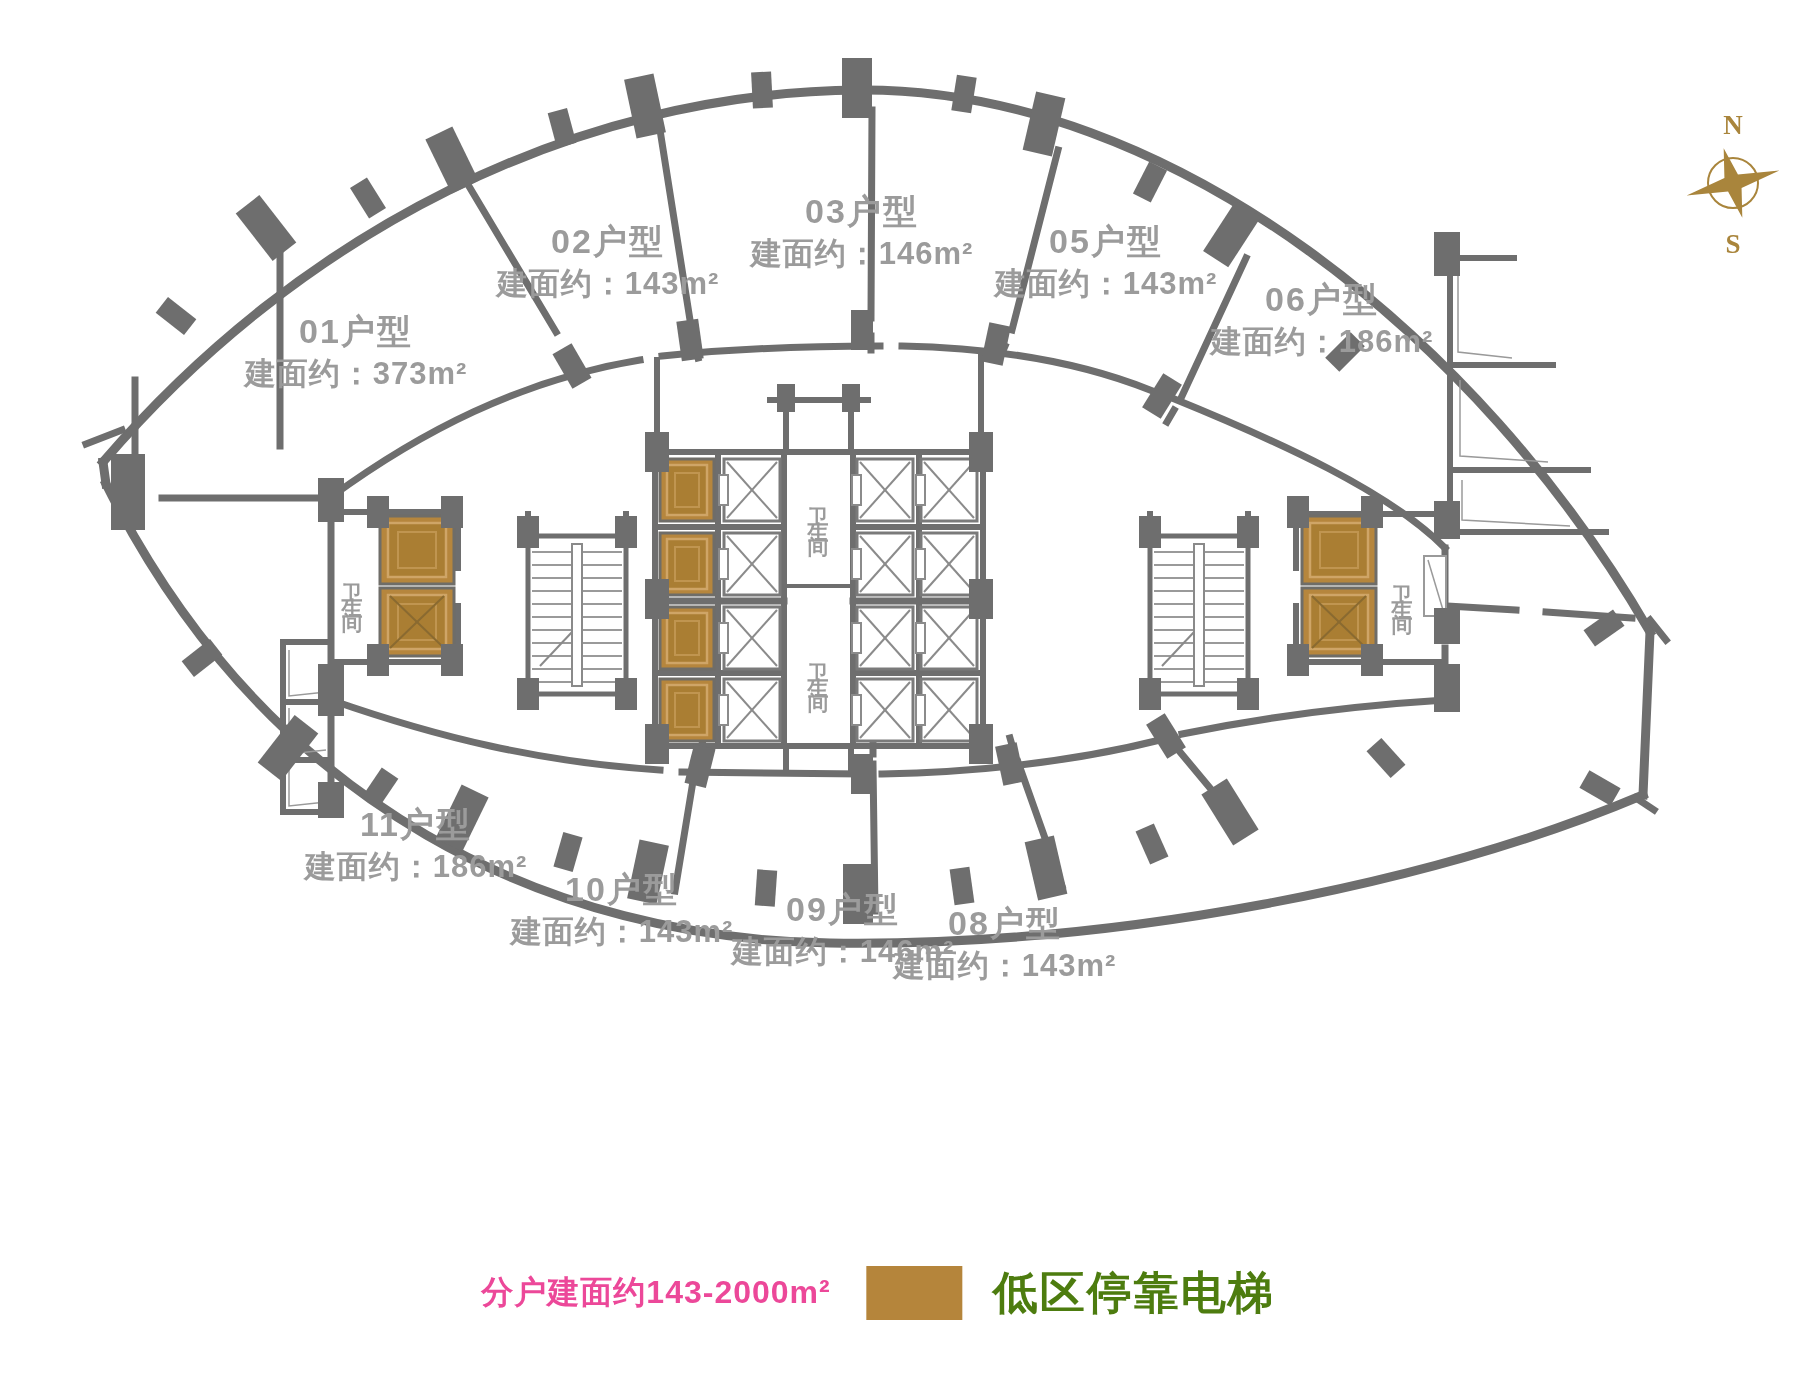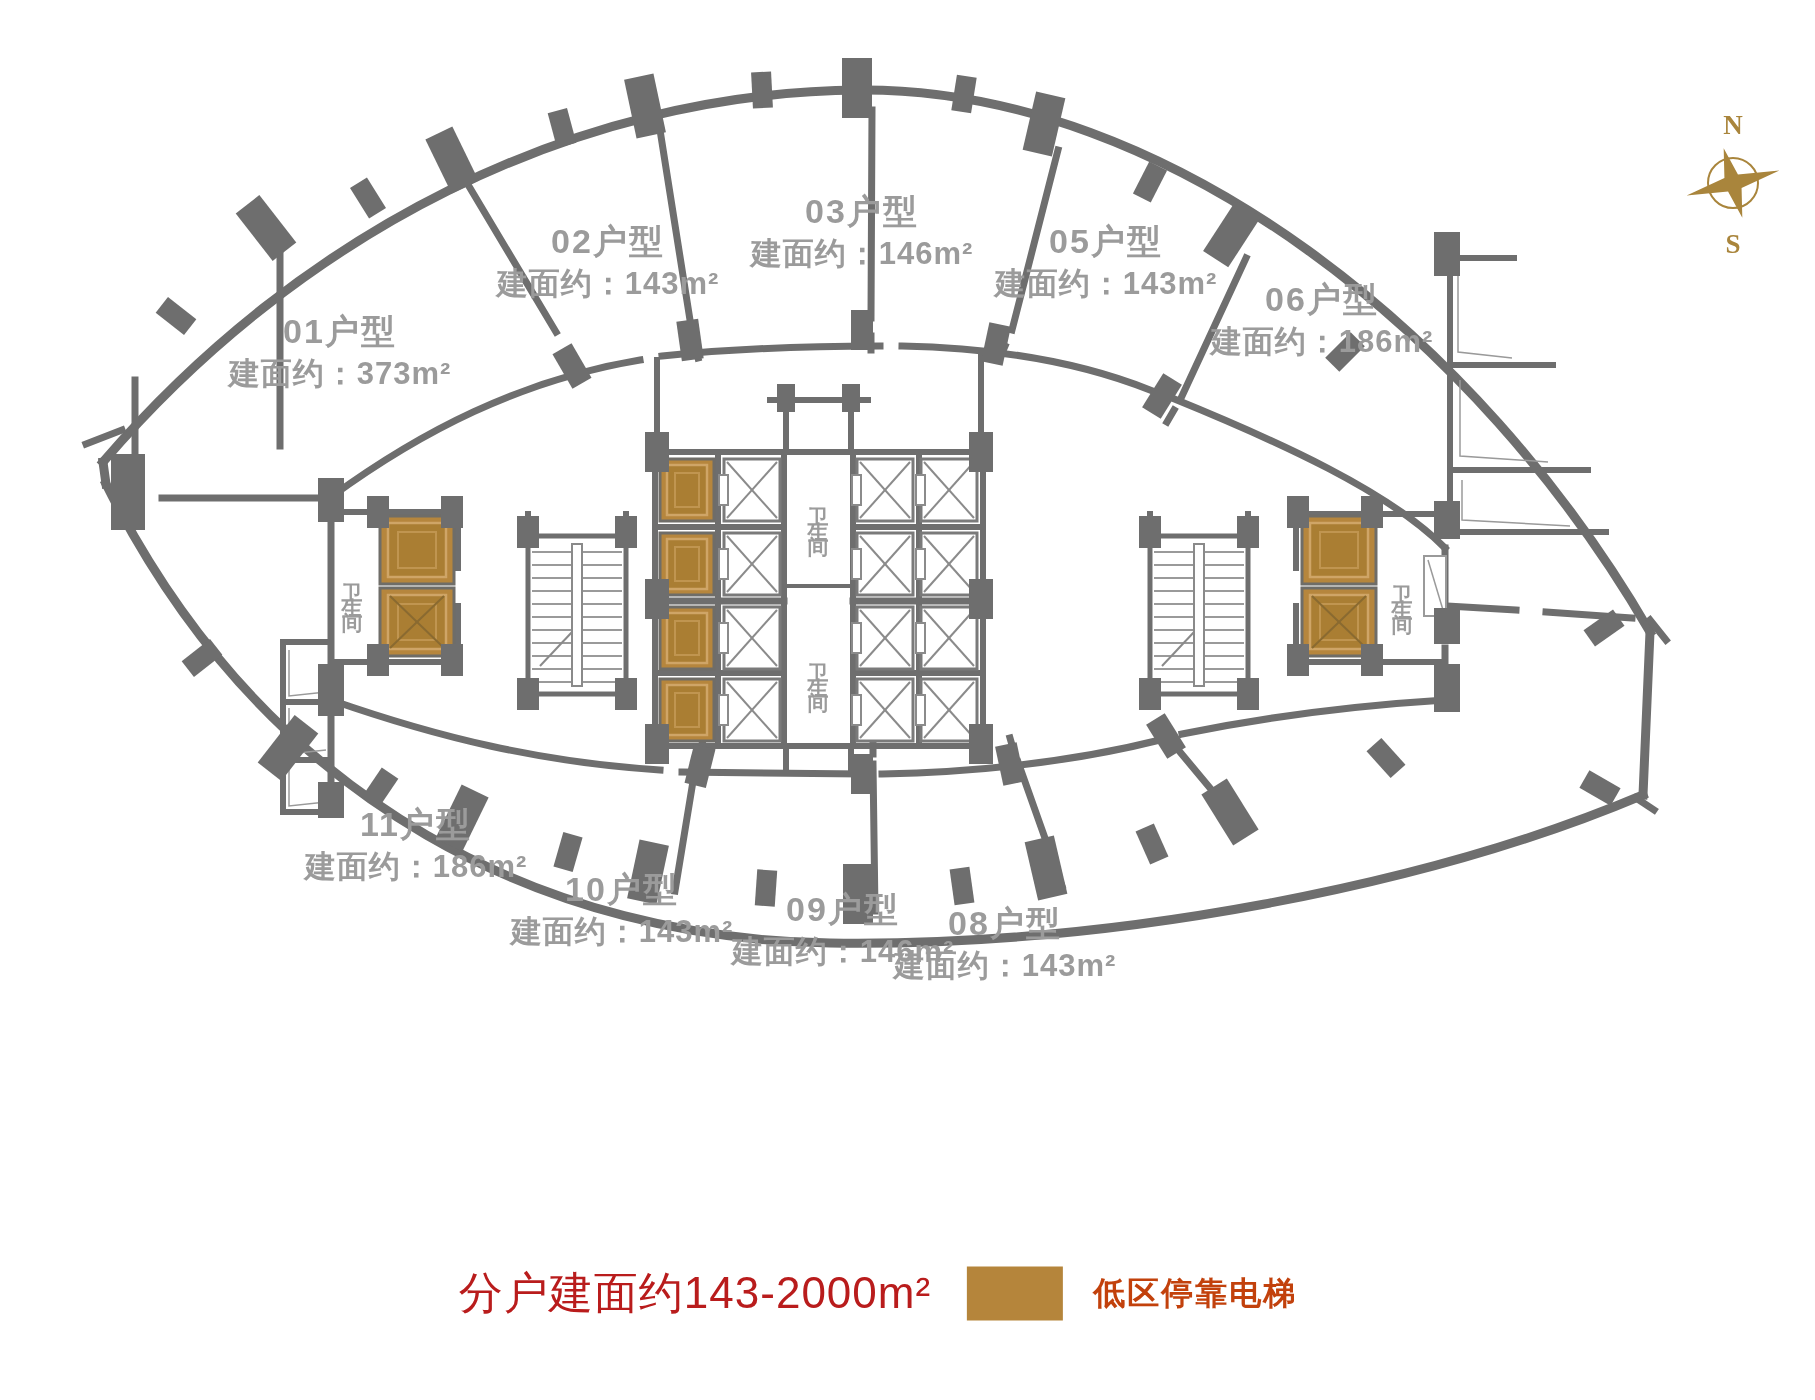--- a/index.html
+++ b/index.html
@@ -15,23 +15,23 @@
          color:#9b9b9b;white-space:nowrap;}
   .compass{position:absolute;left:1673px;top:112px;width:120px;height:150px;text-align:center;
            color:#a9853c;font-family:"Liberation Serif","DejaVu Serif",serif;}
   .compass .n,.compass .s{display:block;font-size:27px;font-weight:bold;line-height:1;}
   .compass .n{margin-bottom:2px;}
   .compass .s{margin-top:2px;}
   .footer-title{position:absolute;left:807px;top:1190px;transform:translate(-50%,-50%);
                 font-size:50px;font-weight:bold;color:#8f8f8f;letter-spacing:3px;white-space:nowrap;}
   .footer-row{position:absolute;left:878px;top:1293px;transform:translate(-50%,-50%);
               display:flex;align-items:center;white-space:nowrap;}
-  .footer-row .range{font-size:44px;font-weight:normal;color:#b91c1c;letter-spacing:1px;}
+  .footer-row .range{font-size:32px;font-weight:bold;color:#ec4899;letter-spacing:1px;}
   .footer-row .swatch{width:96px;height:54px;margin:0 30px 0 36px;background:#b5853b;}
-  .footer-row .legend{font-size:32px;font-weight:bold;color:#c2410c;letter-spacing:2px;}
+  .footer-row .legend{font-size:45px;font-weight:bold;color:#4d7c0f;letter-spacing:2px;}
 </style>
 </head>
 <body>
 
 <div class="stage">
 
   <svg class="plan" width="1815" height="1400" viewBox="0 0 1815 1400">
     <defs>
       <g id="xcell">
         <rect x="0" y="0" width="56" height="62" fill="#ffffff" stroke="#7a7a7a" stroke-width="3"></rect>
@@ -273,21 +273,21 @@
       <rect transform="translate(1248 532)" x="-11" y="-16" width="22" height="32"></rect>
       <rect transform="translate(1150 694)" x="-11" y="-16" width="22" height="32"></rect>
       <rect transform="translate(1248 694)" x="-11" y="-16" width="22" height="32"></rect>
       <rect transform="translate(1298 512)" x="-11" y="-16" width="22" height="32"></rect>
       <rect transform="translate(1372 512)" x="-11" y="-16" width="22" height="32"></rect>
       <rect transform="translate(1298 660)" x="-11" y="-16" width="22" height="32"></rect>
       <rect transform="translate(1372 660)" x="-11" y="-16" width="22" height="32"></rect>
     </g>
   </svg>
 
-  <div class="unit-label" style="left:340px;top:352px">
+  <div class="unit-label" style="left:356px;top:352px">
     <span class="code">01户型</span>
     <span class="area">建面约：373m²</span>
   </div>
   <div class="unit-label" style="left:608px;top:262px">
     <span class="code">02户型</span>
     <span class="area">建面约：143m²</span>
   </div>
   <div class="unit-label" style="left:862px;top:232px">
     <span class="code">03户型</span>
     <span class="area">建面约：146m²</span>

